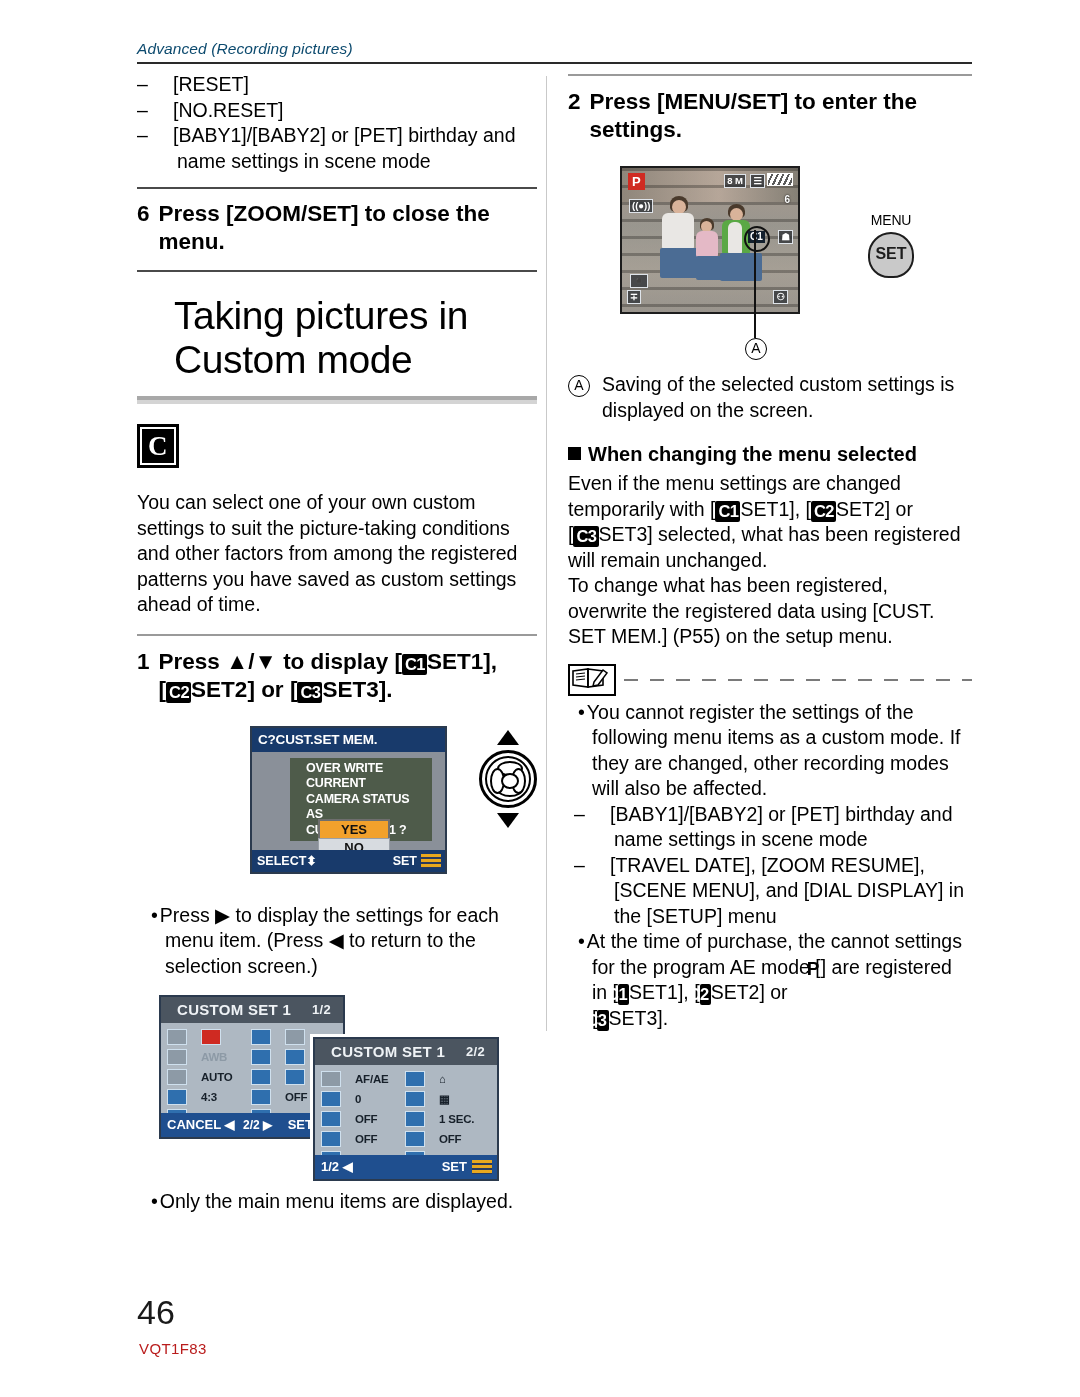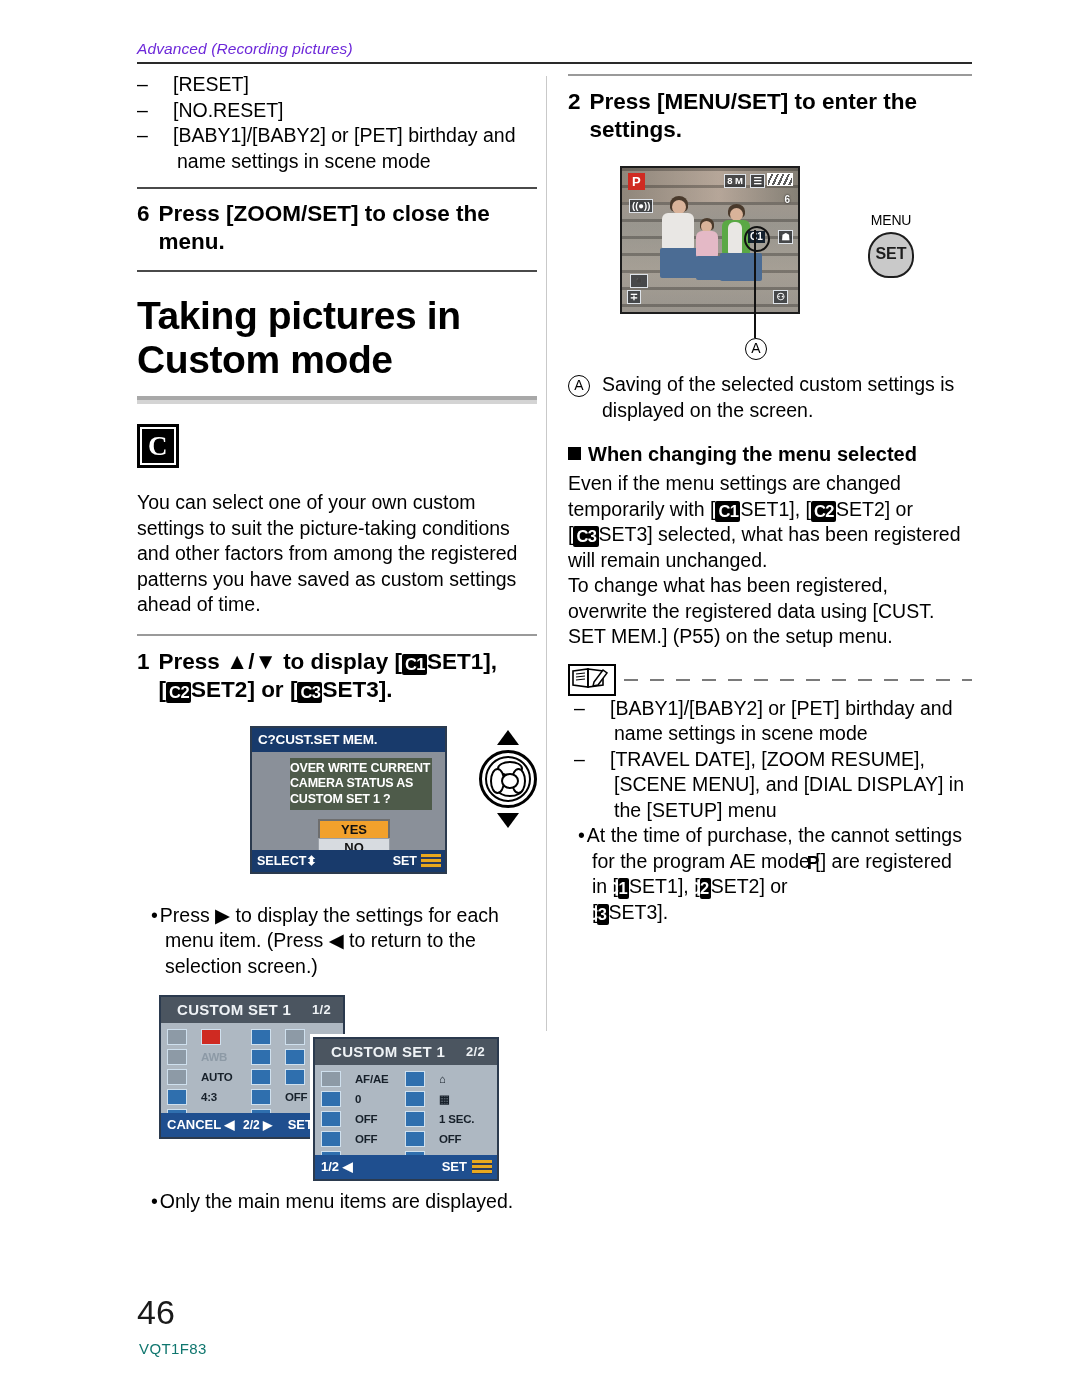--- a/index.html
+++ b/index.html
@@ -26,21 +26,21 @@
 
   
   .running-head {
     position: absolute;
     left: 137px;
     top: 40px;
     font-size: 15.5px;
     font-style: italic;
     font-family: "Liberation Sans", sans-serif;
     letter-spacing: 0.1px;
-    color: #6d28d9;
+    color: #0c4a6e;
   }
   .head-rule {
     position: absolute;
     left: 137px;
     top: 62px;
     width: 835px;
     height: 2px;
     background: #2a2a2a;
   }
 
@@ -115,23 +115,24 @@
   }
   .rule-grey {
     height: 2px;
     background: #9a9a9a;
     width: 100%;
   }
 
   
   .section-title {
     font-size: 39px;
-    font-weight: bold;
+    font-weight: normal;
     line-height: 44px;
     letter-spacing: -0.4px;
+    margin-left: 37px;
   }
   .title-rule {
     height: 8px;
     background: linear-gradient(to bottom, #a8a8a8 0%, #a8a8a8 55%, #d4d4d4 55%, #d4d4d4 100%);
     width: 100%;
   }
 
   
   .icon-c-box {
     display: inline-block;
@@ -247,21 +248,21 @@
   }
   .lcd-cust .msg {
     position: absolute;
     left: 38px; top: 30px;
     width: 142px;
     background: #4e5b4a;
     color: #ffffff;
     font-size: 12.5px;
     line-height: 15.5px;
     font-weight: bold;
-    padding: 3px 0;
+    padding: 3px 16px;
     box-sizing: border-box;
     letter-spacing: -0.2px;
   }
   .lcd-cust .opt {
     position: absolute;
     left: 66px;
     width: 72px;
     text-align: center;
     font-size: 13px;
     font-weight: bold;
@@ -517,21 +518,21 @@
     left: 137px;
     top: 1293px;
     font-size: 34px;
     color: #1a1a1a;
   }
   .vqt {
     position: absolute;
     left: 139px;
     top: 1340px;
     font-size: 15px;
-    color: #0f766e;
+    color: #b91c1c;
     letter-spacing: 0.4px;
   }
 </style>
 </head>
 <body>
 
 <div class="page">
 
   <div class="running-head">Advanced (Recording pictures)</div>
   <div class="head-rule"></div>
@@ -775,20 +776,23 @@
           <path d="M3 5 L18 3 L18 21 L3 19 Z" fill="#fff" stroke="#000" stroke-width="1.6"></path>
           <path d="M18 3 L33 5 L33 19 L18 21 Z" fill="#fff" stroke="#000" stroke-width="1.6"></path>
           <path d="M18 3 L18 21" stroke="#000" stroke-width="1.6"></path>
           <path d="M6 8 L15 7 M6 11 L15 10 M6 14 L15 13" stroke="#000" stroke-width="1.1"></path>
           <path d="M24 16 L33 4 L37 7 L28 19 L23 20 Z" fill="#fff" stroke="#000" stroke-width="1.5"></path>
         </svg>
       </span>
       <span class="note-dashes"></span>
     </div>
 
+    <div class="bullet-item" style="margin-left:10px;margin-top:4px;">
+      <span class="bullet">•</span><span>You cannot register the settings of the following menu items as a custom mode. If they are changed, other recording modes will also be affected.</span>
+    </div>
     <div class="dash-item" style="margin-left:26px;">
       <span class="dash">–</span><span>[BABY1]/[BABY2] or [PET] birthday and name settings in scene mode</span>
     </div>
     <div class="dash-item" style="margin-left:26px;">
       <span class="dash">–</span><span>[TRAVEL DATE], [ZOOM RESUME], [SCENE MENU], and [DIAL DISPLAY] in the [SETUP] menu</span>
     </div>
 
     <div class="bullet-item" style="margin-left:10px;">
       <span class="bullet">•</span><span>At the time of purchase, the cannot settings for the program AE mode [</span><span class="chip-p"><span>P</span></span><span>] are registered in [</span><span class="chip"><span>C1</span></span><span>SET1], [</span><span class="chip"><span>C2</span></span><span>SET2] or</span><br><span>[</span><span class="chip"><span>C3</span></span><span>SET3].</span>
     </div>

